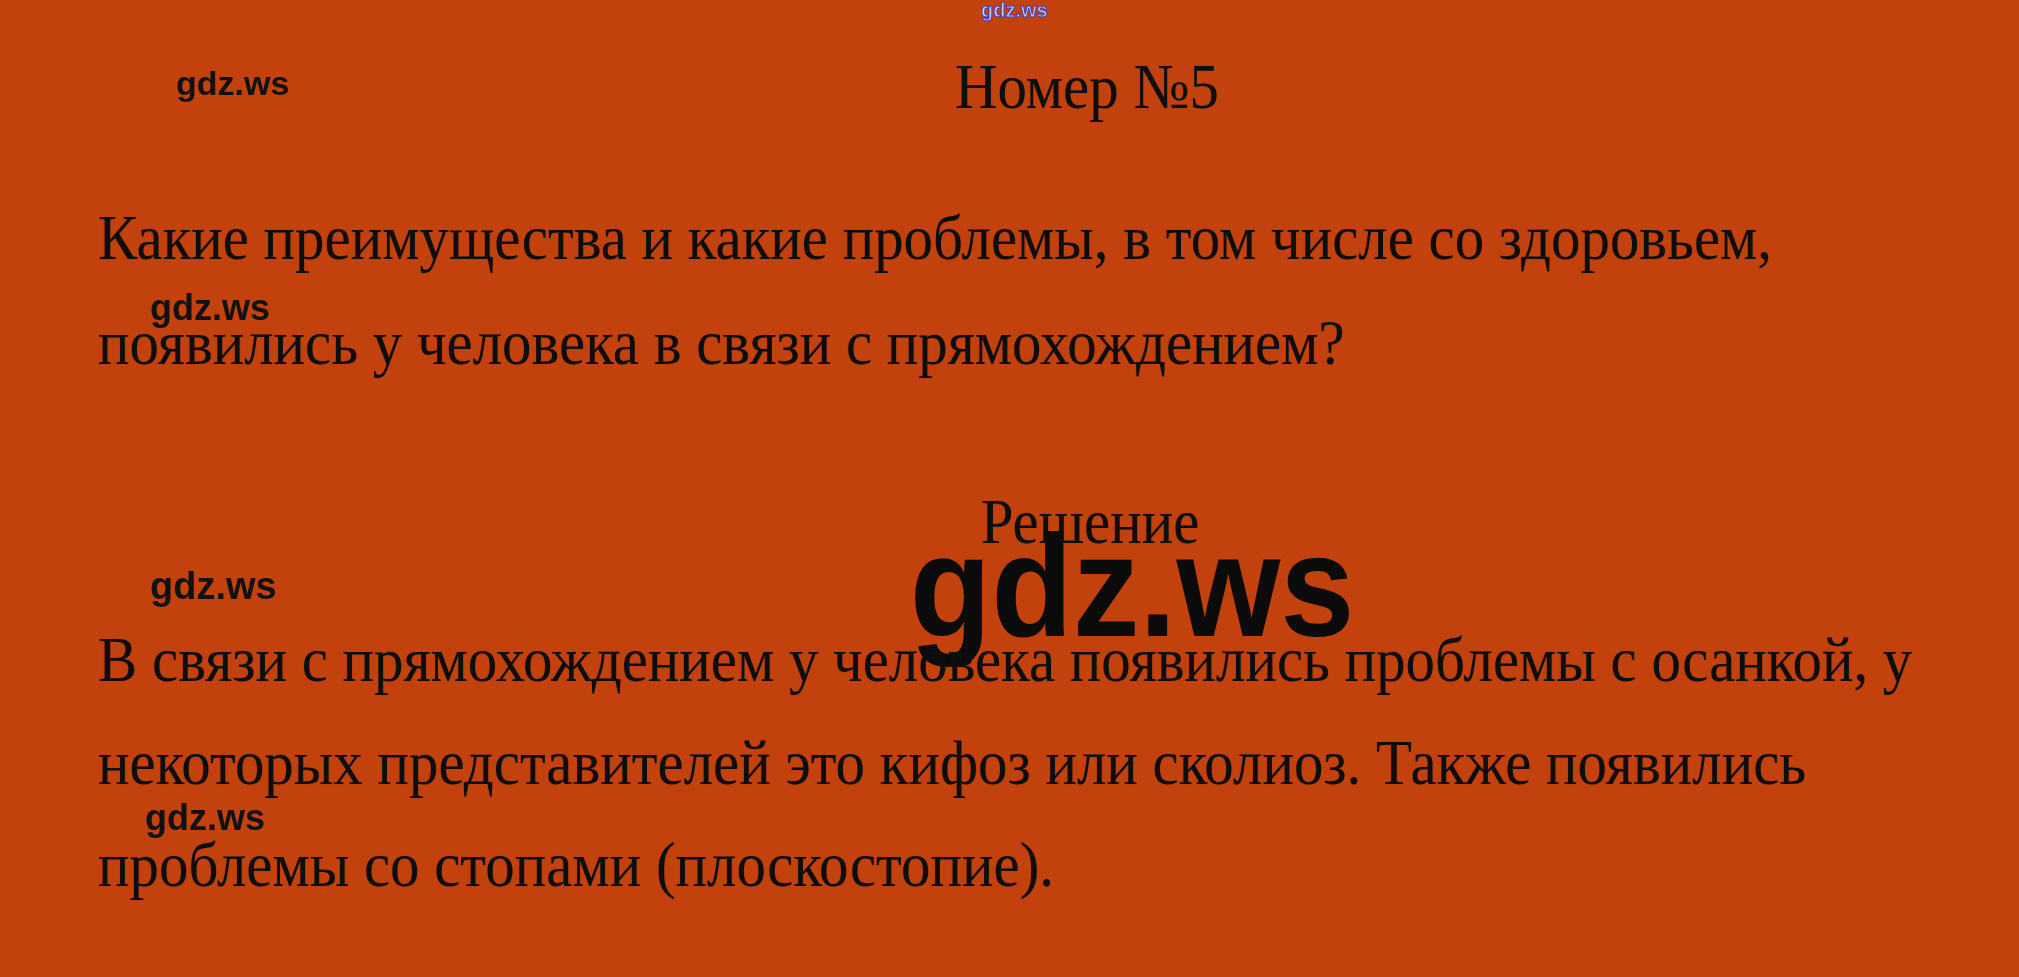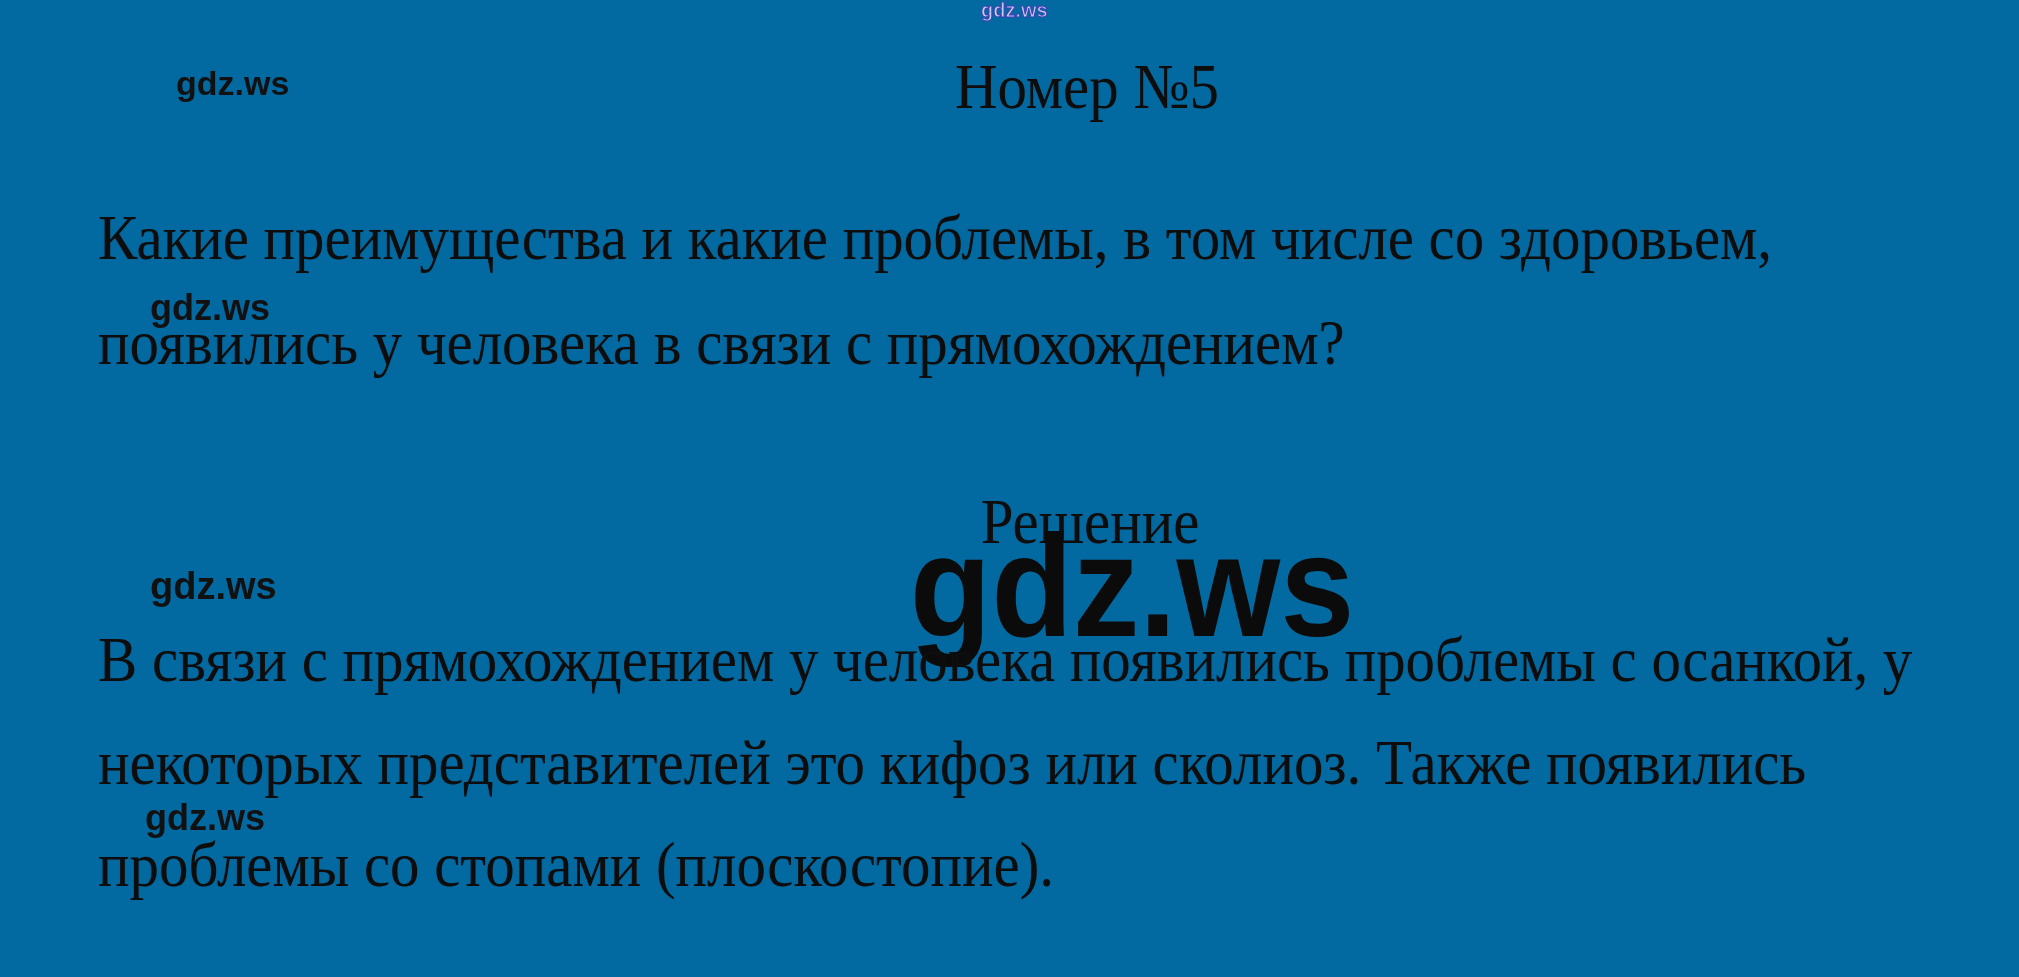--- a/index.html
+++ b/index.html
@@ -4,21 +4,21 @@
 <style>
   html, body {
     margin: 0;
     padding: 0;
     background: #ffffff;
   }
   #page {
     position: relative;
     width: 2019px;
     height: 977px;
-    background: #0369a1;
+    background: #c2410c;
     overflow: hidden;
     font-family: "Liberation Serif", serif;
     color: #0d0d0d;
   }
   
   .serif-line {
     position: absolute;
     left: 98px;
     font-size: 64px;
     line-height: 64px;

